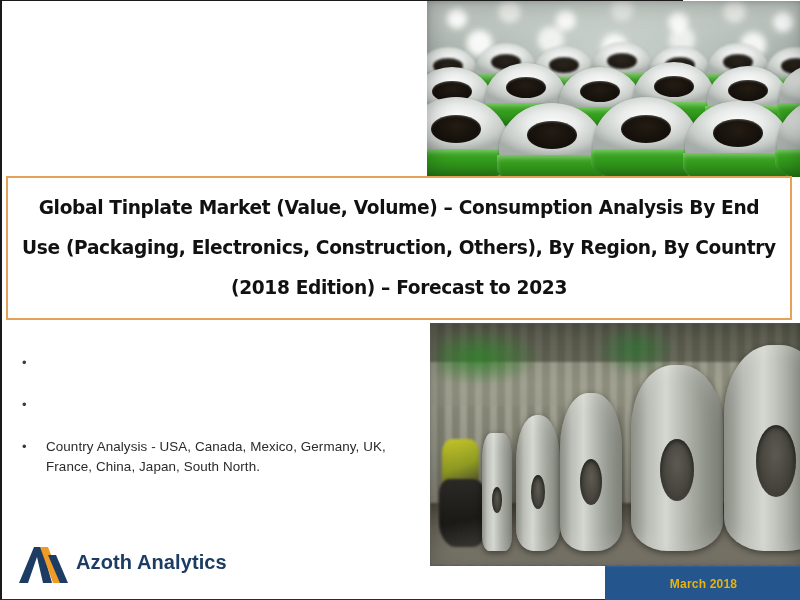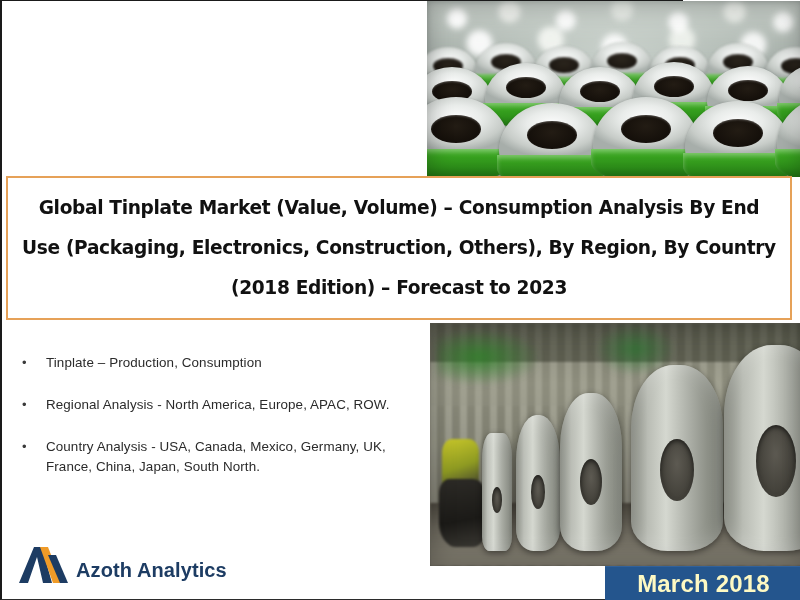--- a/index.html
+++ b/index.html
@@ -173,21 +173,21 @@
   }
 
   
   .logo{
     position:absolute;left:16px;top:542px;width:260px;height:48px;
   }
   .logo-mark{
     position:absolute;left:0;top:2px;width:52px;height:40px;
   }
   .logo-txt{
-    position:absolute;left:58px;top:16px;
+    position:absolute;left:58px;top:8px;
   }
   .logo-name{
     font-family:"Liberation Sans", sans-serif;
     font-weight:bold;font-size:20px;line-height:23px;
     color:#1d3c63;letter-spacing:.1px;
   }
   .logo-tag{
     font-family:"Liberation Serif", serif;
     font-style:italic;font-size:11.5px;line-height:14px;
     color:#e08a22;letter-spacing:.4px;
@@ -197,21 +197,21 @@
   
   .date-badge{
     position:absolute;left:603px;top:565px;width:197px;height:34px;
     background:#24558d;
     display:flex;align-items:center;justify-content:center;
     box-sizing:border-box;
     border-top:1px solid #32619a;
   }
   .date-badge span{
     font-family:"Liberation Sans", sans-serif;
-    font-weight:bold;font-size:24px;color:#fef9c3;letter-spacing:.2px;
+    font-weight:bold;font-size:12px;color:#eab308;letter-spacing:.2px;
   }
 </style>
 </head>
 <body>
 
 <div id="page">
 
   <div class="photo-cans">
     <div class="cans-haze"></div>
 
@@ -245,26 +245,24 @@
   </div>
 
   <div class="title-box">
     <div class="title-text">Global Tinplate Market (Value, Volume) – Consumption Analysis By End Use (Packaging, Electronics, Construction, Others), By Region, By Country (2018 Edition) – Forecast to 2023</div>
   </div>
 
   <div class="bullets">
 
     <div class="bullet">
       <div class="dot">•</div>
-      <div class="btext">Tinplate – Production, Consumption</div>
     </div>
 
     <div class="bullet">
       <div class="dot">•</div>
-      <div class="btext">Regional Analysis - North America, Europe, APAC, ROW.</div>
     </div>
 
     <div class="bullet">
       <div class="dot">•</div>
       <div class="btext">Country Analysis - USA, Canada, Mexico, Germany, UK, France, China, Japan, South North.</div>
     </div>
 
   </div>
 
   <div class="photo-coils">

